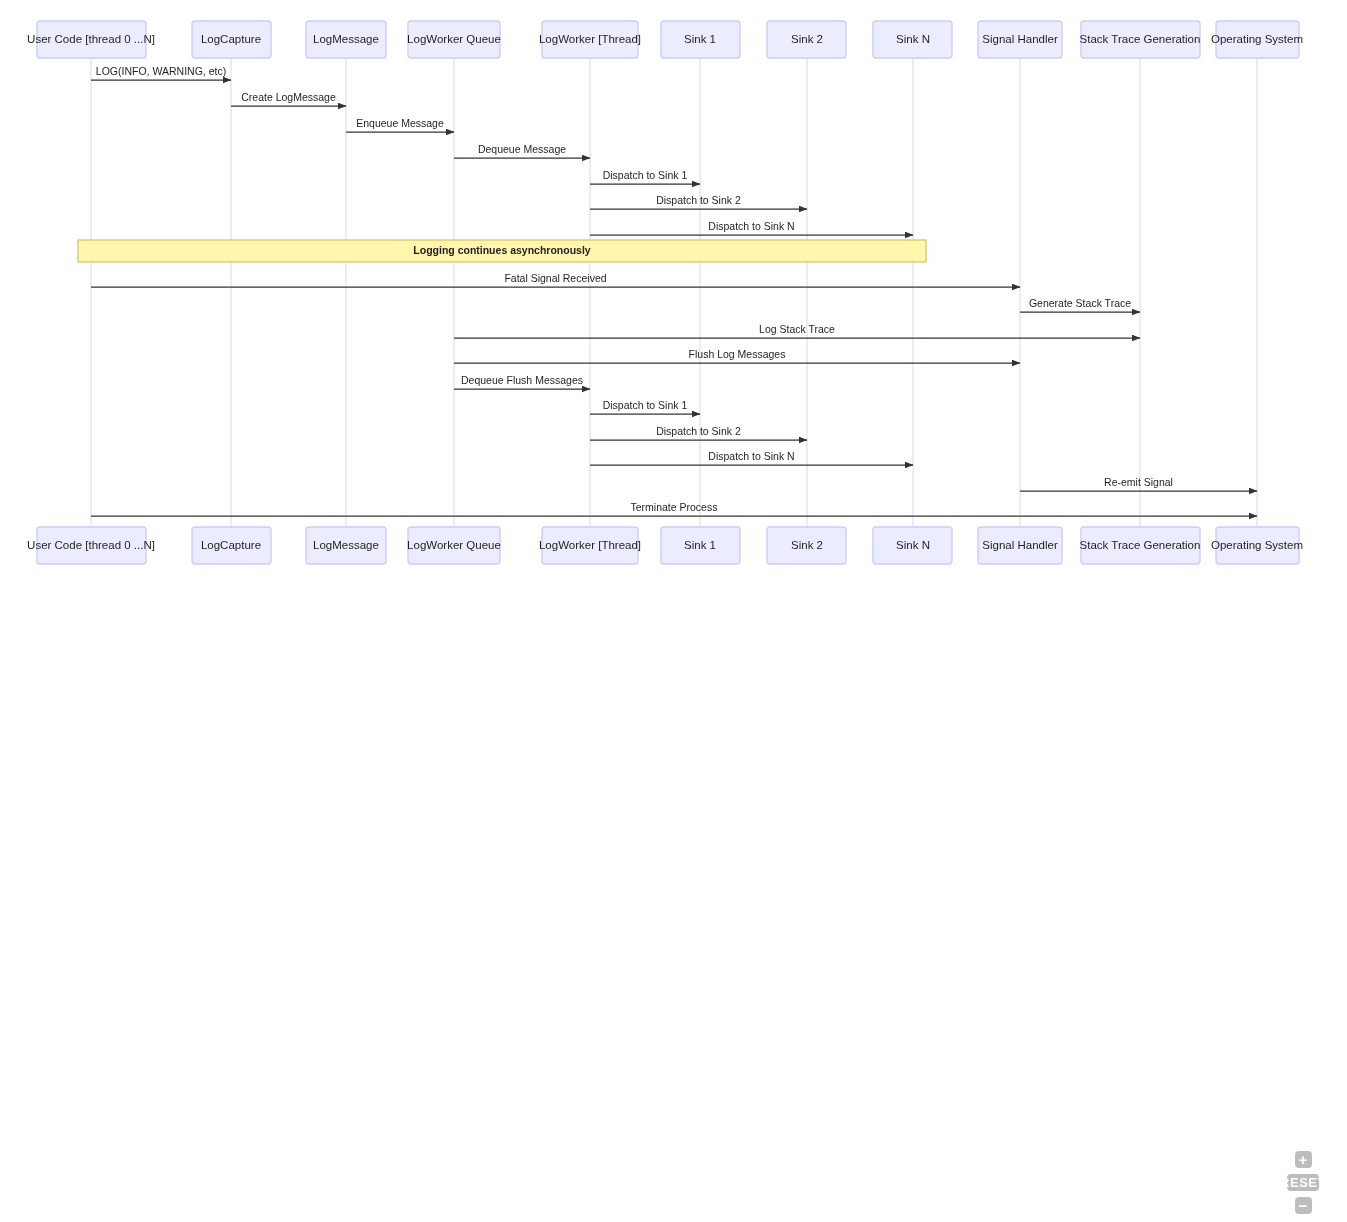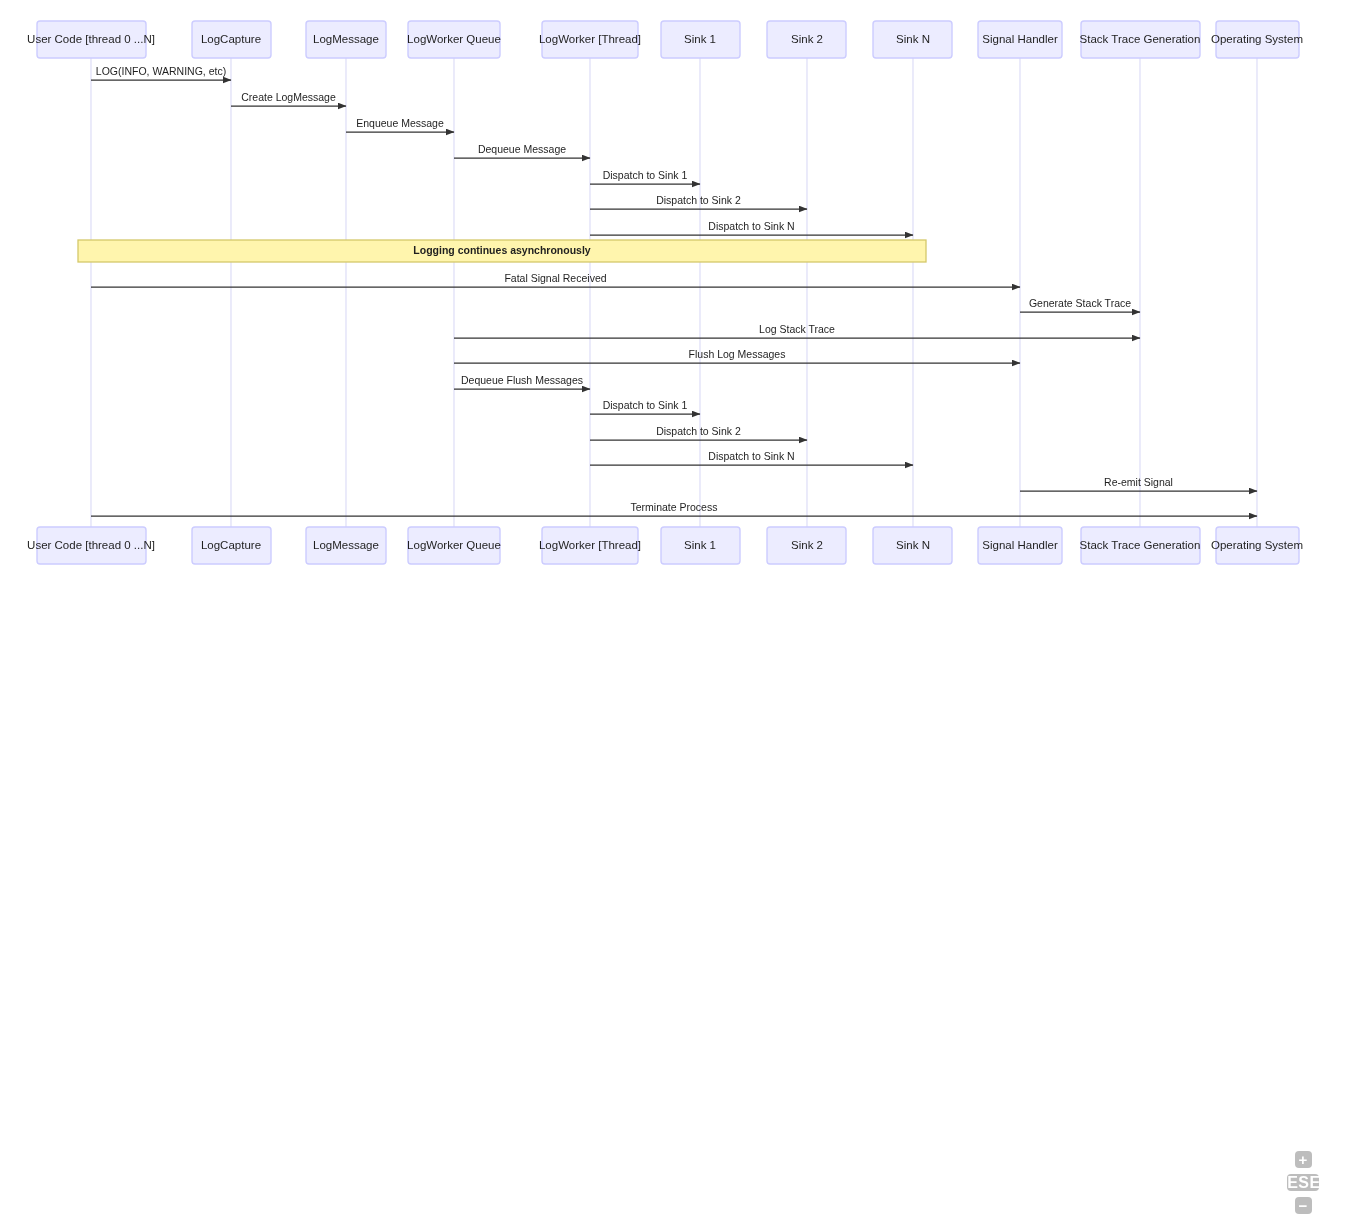--- a/index.html
+++ b/index.html
@@ -94,21 +94,21 @@
   }
   #zoom-in-button, #zoom-out-button {
     width: 17px;
     height: 17px;
     font-size: 15px;
     line-height: 1;
   }
   #zoom-reset-button {
     width: 32px;
     height: 17px;
-    font-size: 16px;
+    font-size: 13px;
     letter-spacing: 0.5px;
   }
 </style>
 </head>
 <body>
 
 <div id="diagram-root">
   <svg id="seq-svg" viewBox="0 0 1347 1222" xmlns="http://www.w3.org/2000/svg">
     <defs>
       <marker id="arrowhead" markerWidth="9" markerHeight="7" refX="8.5" refY="3.5" orient="auto" markerUnits="userSpaceOnUse">

